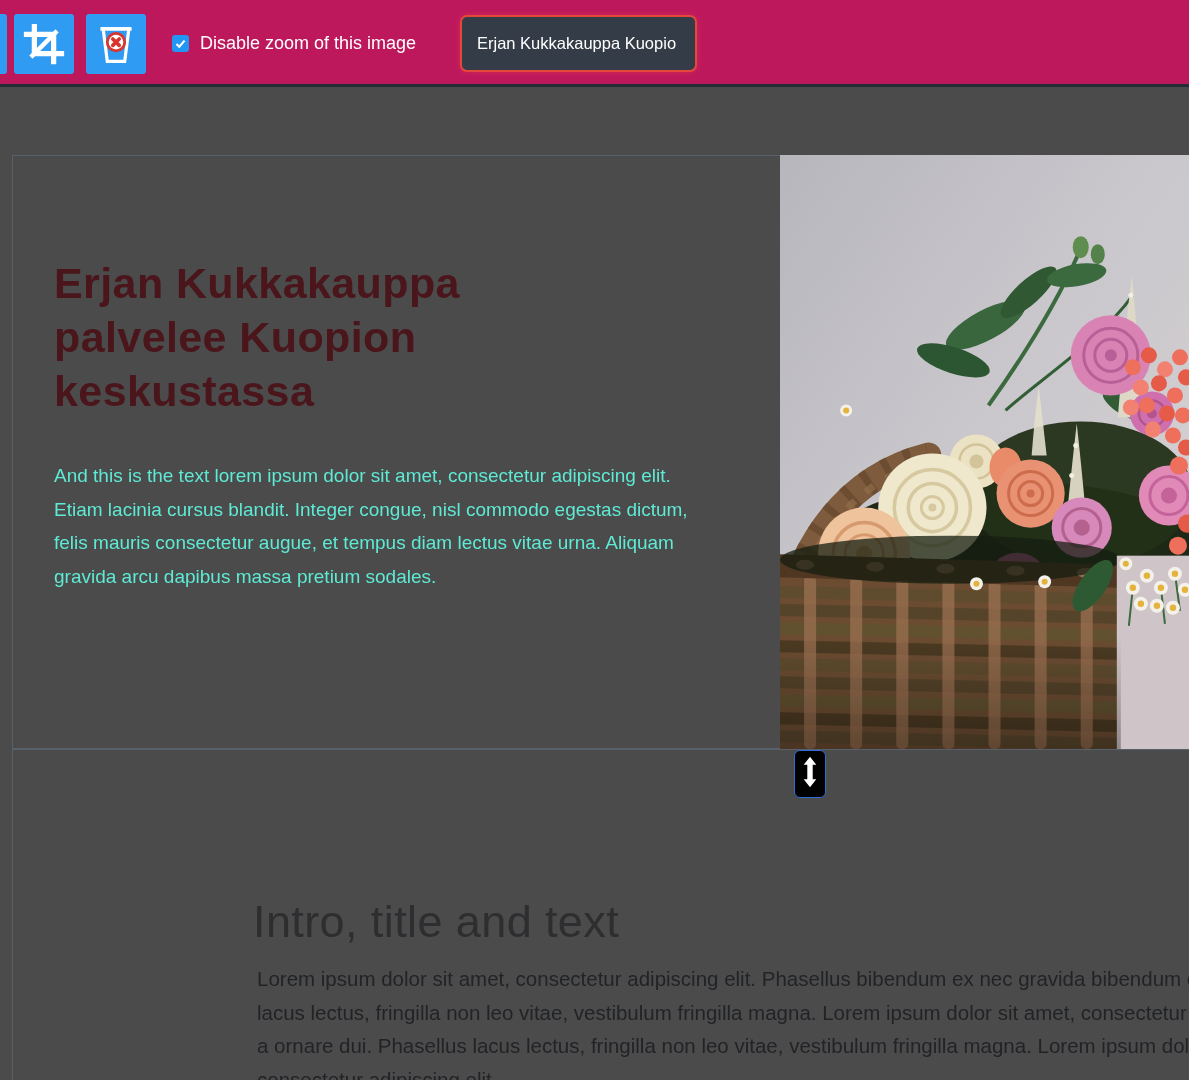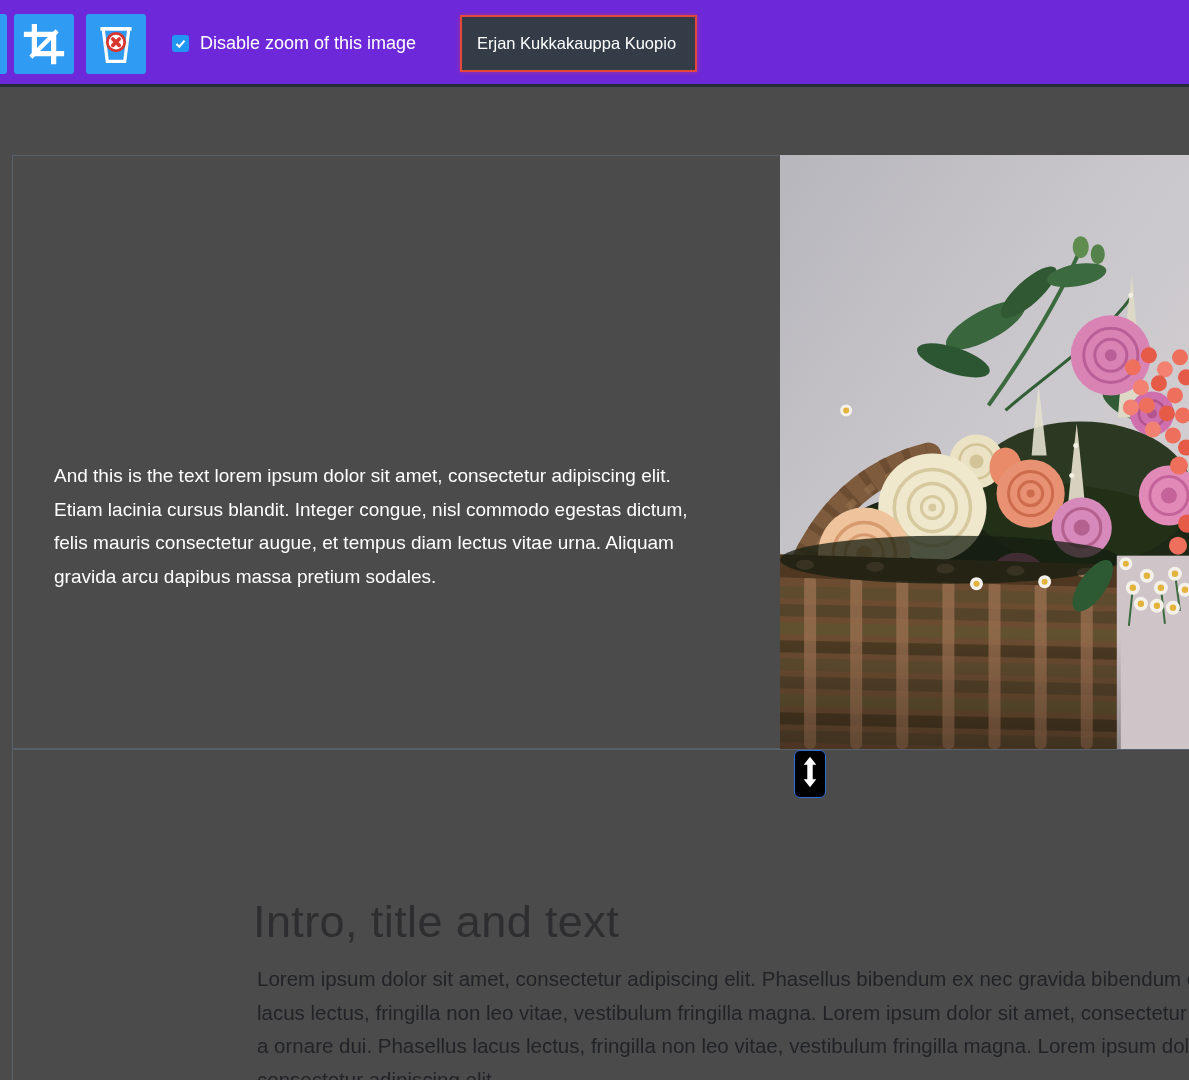--- a/index.html
+++ b/index.html
@@ -1,49 +1,49 @@
 <!DOCTYPE html>
 <html><head>
 <meta charset="utf-8">
 <style>
   * { margin:0; padding:0; box-sizing:border-box; }
   html,body { width:1189px; height:1080px; overflow:hidden; background:#4b4b4b;
               font-family:"Liberation Sans", sans-serif; position:relative; }
 
   
   .toolbar { position:absolute; left:0; top:0; width:1189px; height:87px;
-             background:#6d28d9; border-bottom:3px solid #242c35; z-index:30; }
+             background:#be185d; border-bottom:3px solid #242c35; z-index:30; }
   .tb-btn { position:absolute; top:14px; width:60px; height:60px; background:#2f9bf2;
             border:none; border-radius:3px; display:flex; align-items:center;
             justify-content:center; cursor:pointer; }
   .tb-btn svg { display:block; }
   .btn-sliver { left:-53px; }
   .btn-crop   { left:14px; }
   .btn-del    { left:86px; }
 
   .chk-wrap { position:absolute; left:172px; top:0; height:87px;
               display:flex; align-items:center; gap:11px; cursor:pointer; }
   .chk-box { width:17px; height:17px; background:#2196f3; border-radius:3px;
              display:flex; align-items:center; justify-content:center; }
   .chk-label { color:#ffffff; font-size:18px; }
 
   .title-input { position:absolute; left:460px; top:15px; width:237px; height:57px;
-                 background:#333c47; border:2px solid #e6473d; border-radius:0;
+                 background:#333c47; border:2px solid #e6473d; border-radius:7px;
                  color:#ffffff; font-size:16.5px; padding:0 15px;
                  box-shadow:0 0 5px rgba(230,71,61,.45); outline:none;
                  font-family:"Liberation Sans", sans-serif; white-space:nowrap; overflow:hidden; }
 
   
   .card { position:absolute; left:12px; top:155px; width:1390px; height:594px;
           border:1px solid #57606b; }
   .hero-title { position:absolute; left:41px; top:100px; width:505px;
                 font-size:43px; line-height:54px; font-weight:bold;
                 color:#4a151b; letter-spacing:.4px; }
   .hero-body  { position:absolute; left:41px; top:303px; width:640px;
-                font-size:19px; line-height:33.6px; color:#ffffff; }
+                font-size:19px; line-height:33.6px; color:#5eead4; }
   .hero-image { position:absolute; left:767px; top:-1px; width:410px; height:594px;
                 overflow:hidden; cursor:pointer; }
   .hero-image svg { display:block; width:100%; height:100%; }
 
   .resize-handle { position:absolute; left:794px; top:750px; width:32px; height:48px;
                    background:#000; border:1px solid #2e6cd6; border-radius:6px;
                    display:flex; align-items:center; justify-content:center;
                    cursor:row-resize; z-index:20; }
 
   .section2 { position:absolute; left:12px; top:749px; width:1390px; height:520px;
@@ -91,20 +91,21 @@
       </svg>
     </span>
     <span class="chk-label">Disable zoom of this image</span>
   </label>
 
   <input class="title-input" type="text" value="Erjan Kukkakauppa Kuopio" style="">
 </header>
 
 <section class="card">
 
+  <h1 class="hero-title">Erjan Kukkakauppa palvelee Kuopion keskustassa</h1>
 
   <p class="hero-body">And this is the text lorem ipsum dolor sit amet, consectetur adipiscing elit. Etiam lacinia cursus blandit. Integer congue, nisl commodo egestas dictum, felis mauris consectetur augue, et tempus diam lectus vitae urna. Aliquam gravida arcu dapibus massa pretium sodales.</p>
 
   <div class="hero-image">
     <svg viewBox="0 0 409 593" preserveAspectRatio="none">
       <defs>
         <linearGradient id="wall" x1="0" y1="0" x2="1" y2="1">
           <stop offset="0" stop-color="#b7b6bc"></stop>
           <stop offset=".45" stop-color="#c9c7cc"></stop>
           <stop offset="1" stop-color="#d8d2d4"></stop>

